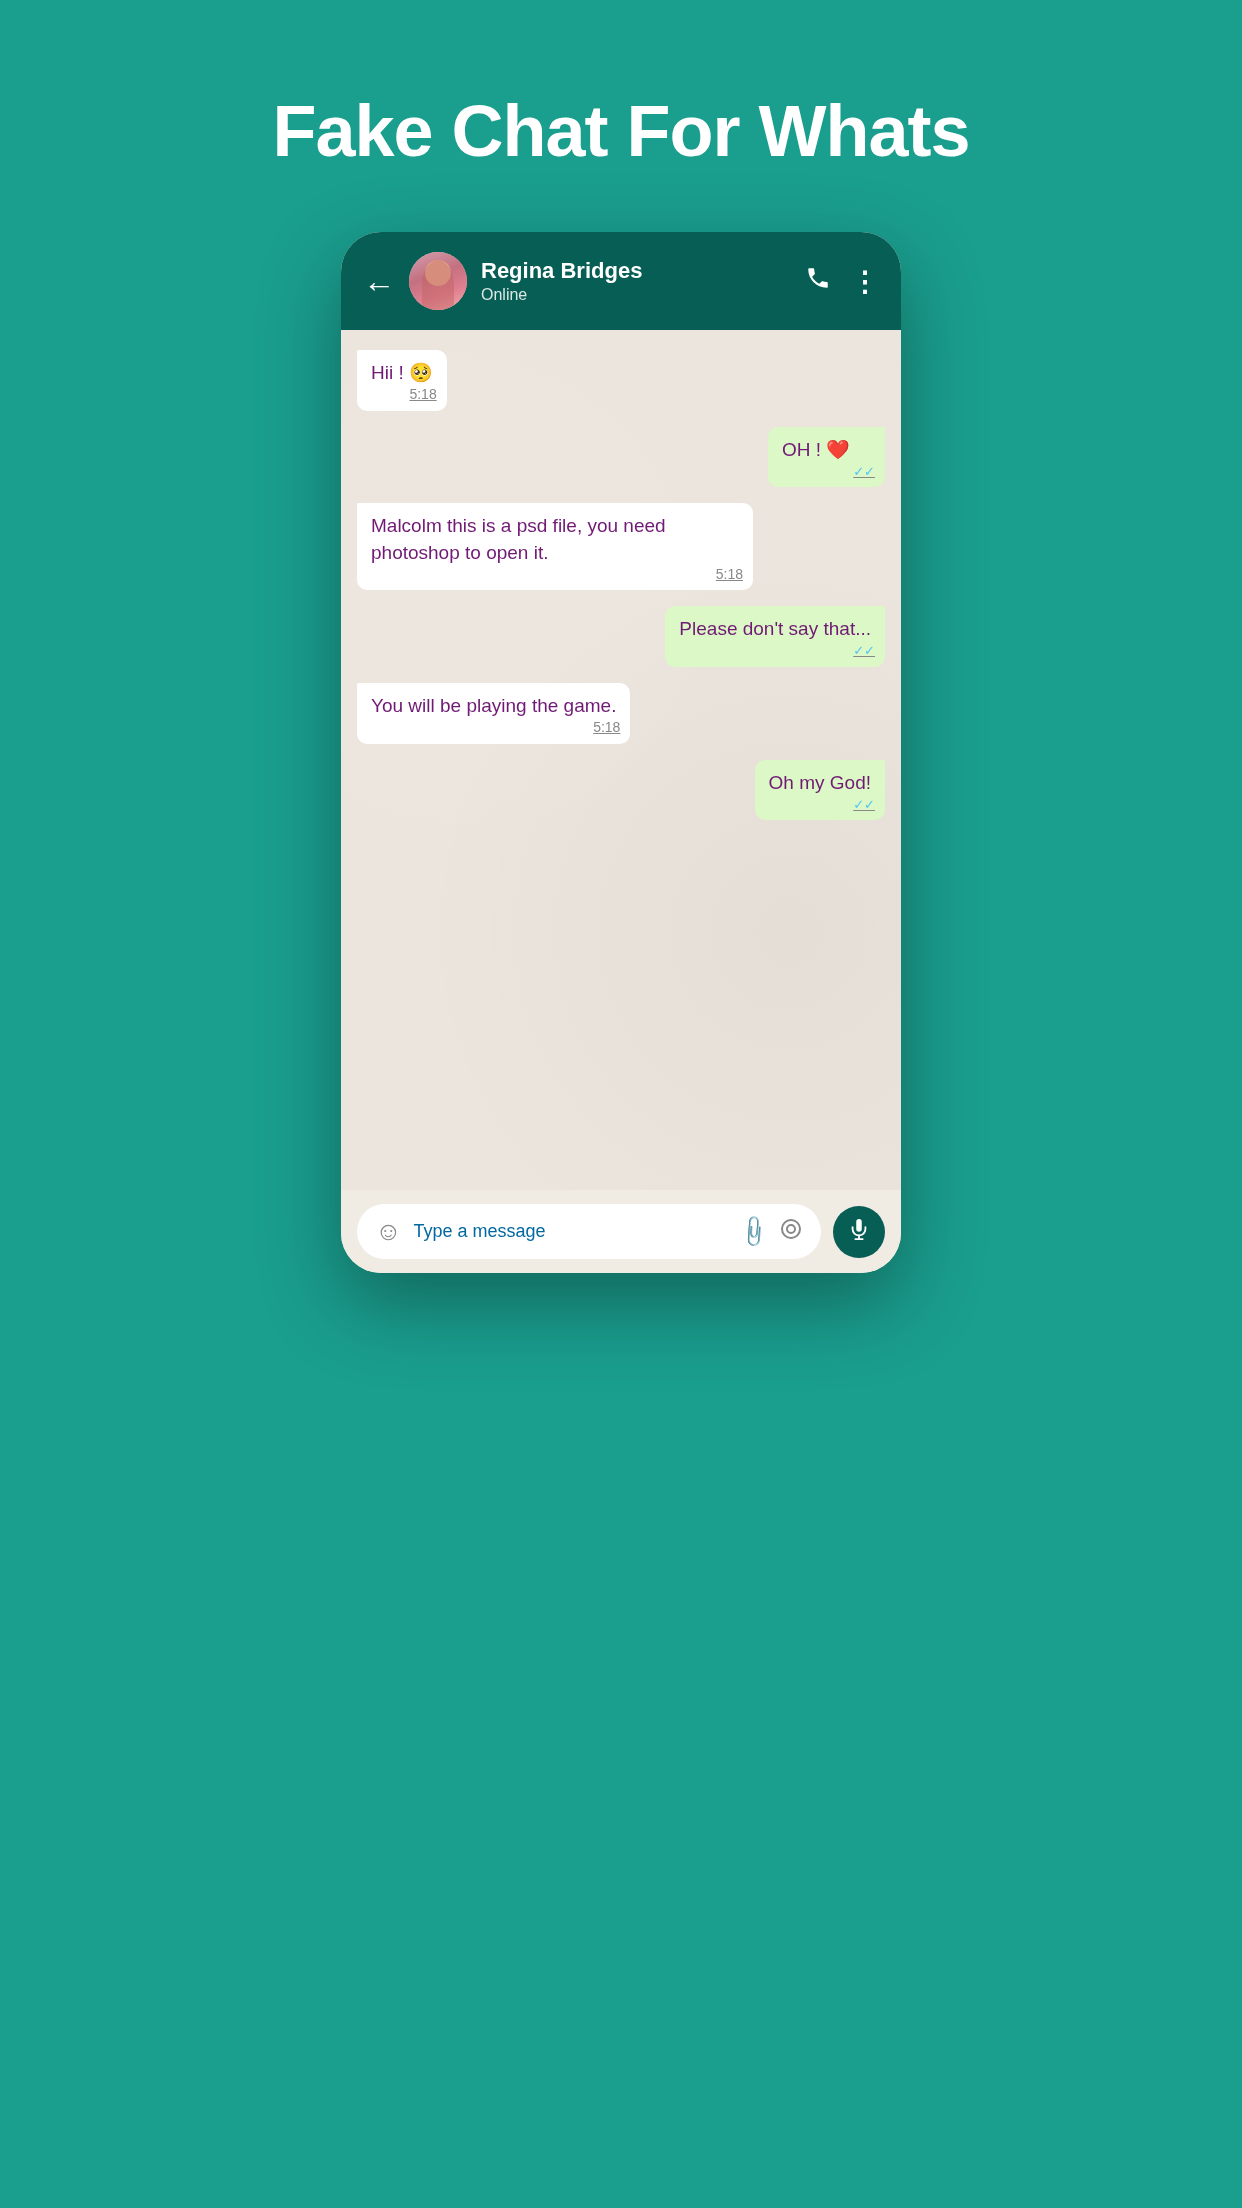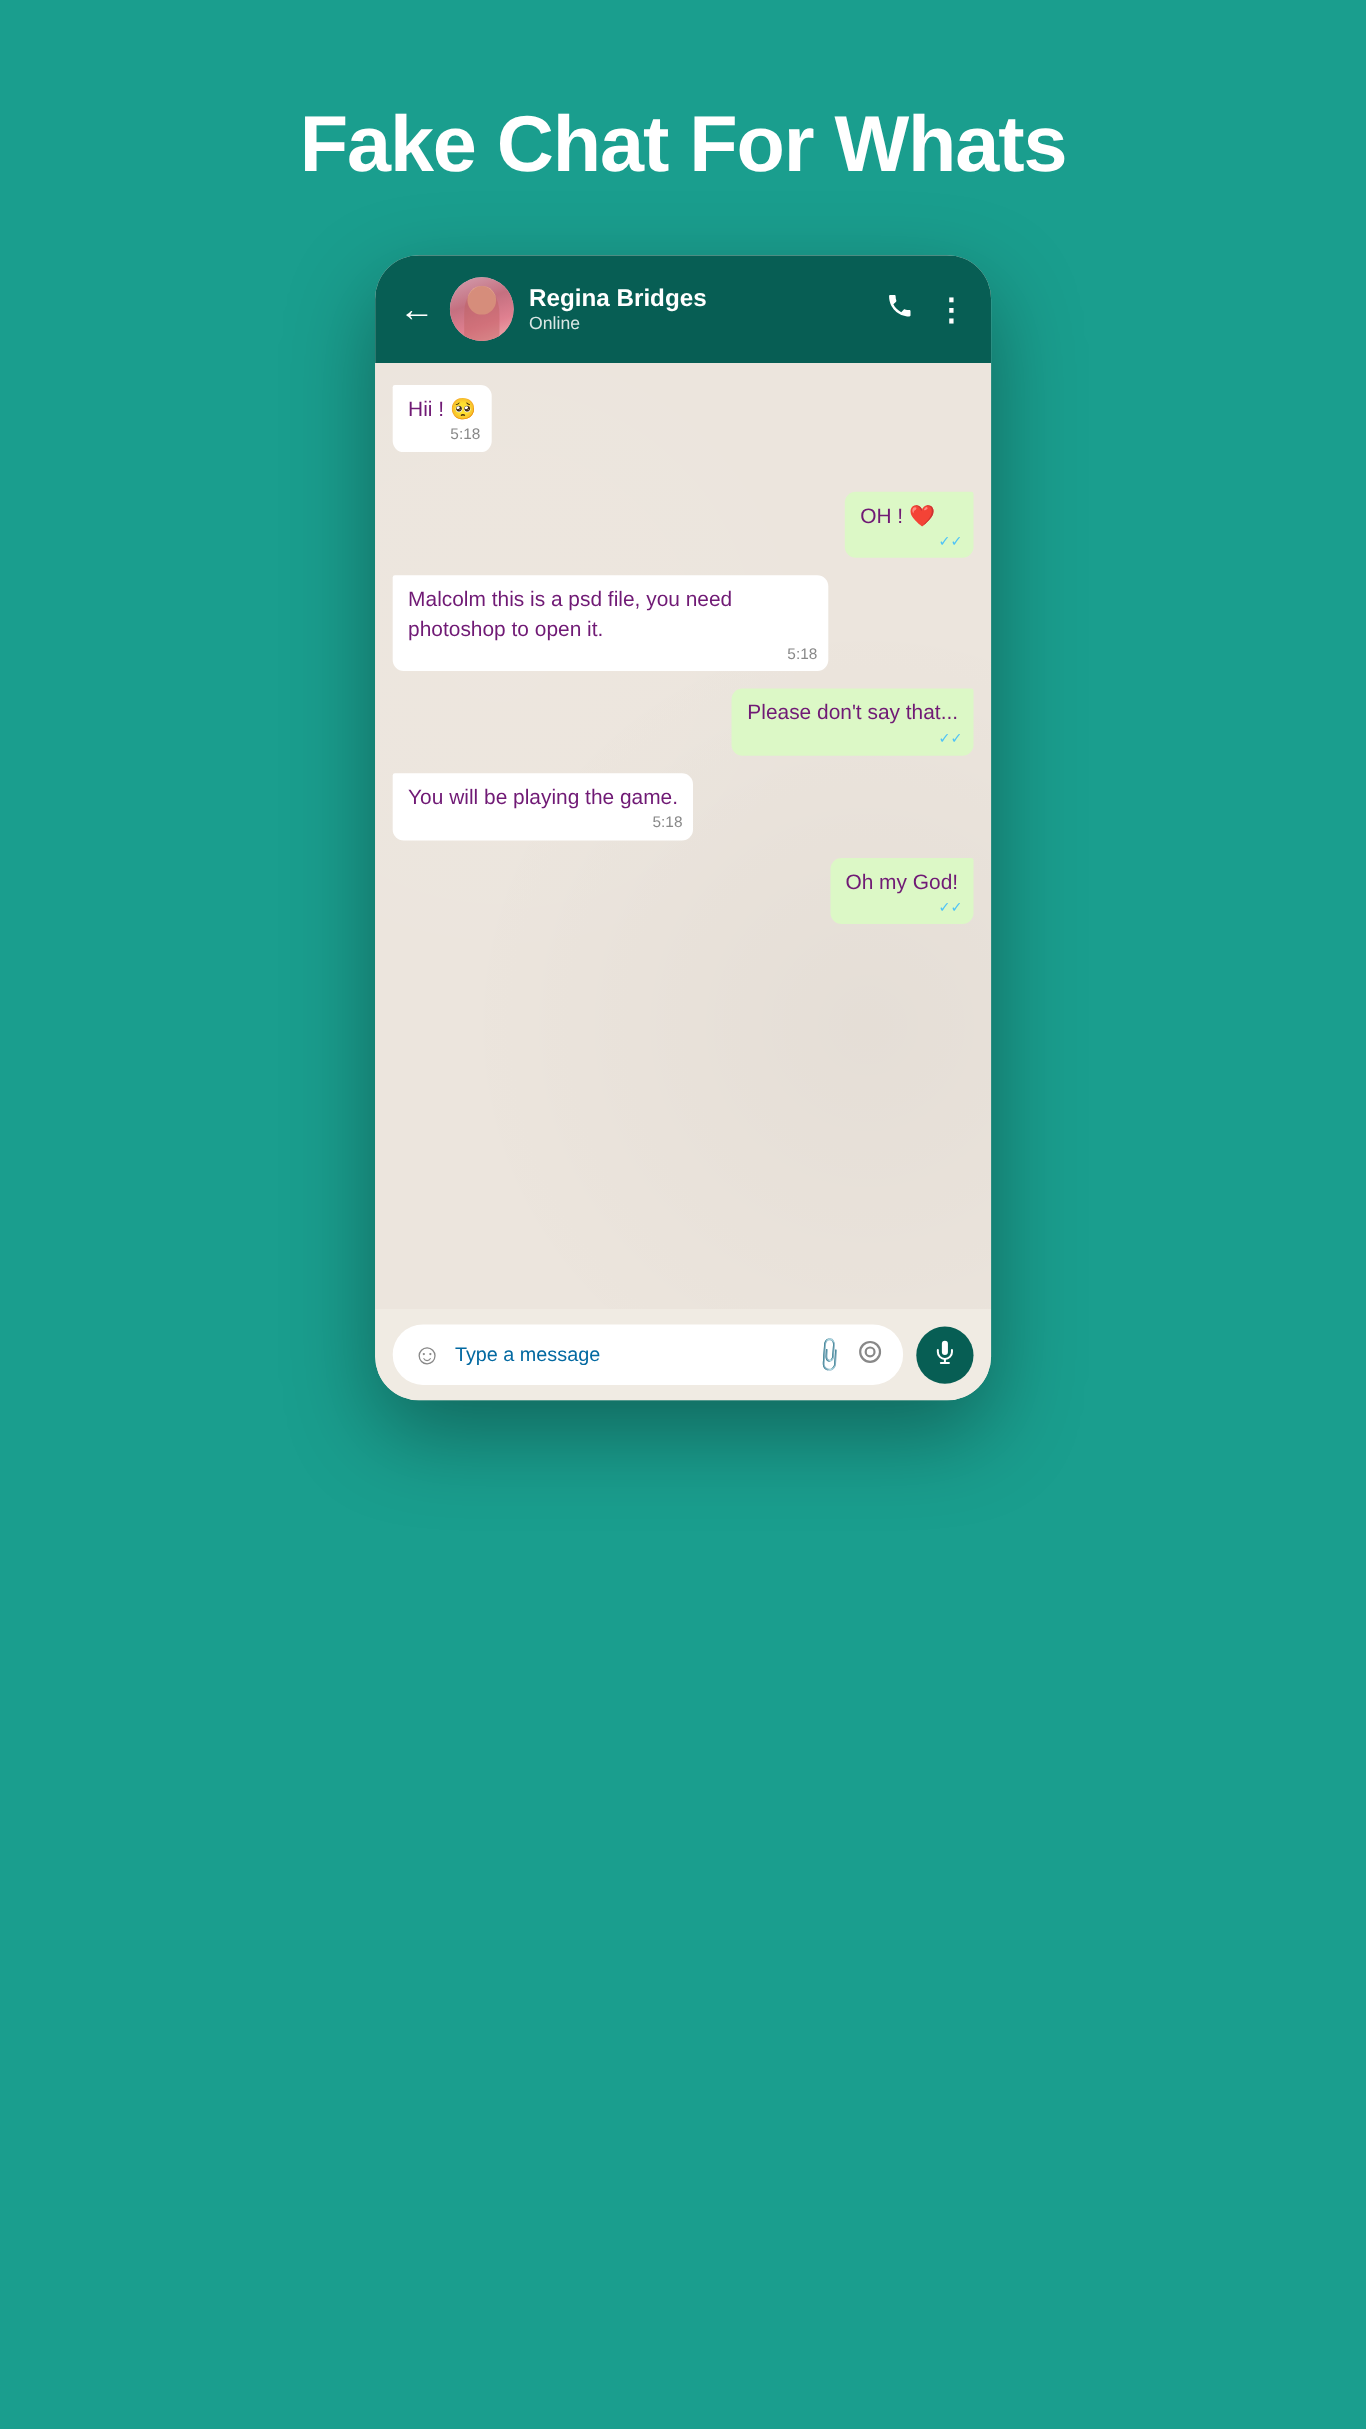--- a/index.html
+++ b/index.html
@@ -184,20 +184,21 @@
     .bubble-text {
       color: #701a75;
     }
 
     .bubble-time {
       position: absolute;
       bottom: 6px;
       right: 10px;
       font-size: 14px;
       color: #888;
+      text-decoration: underline;
     }
 
     .tick-marks {
       color: #4fc3f7;
       font-size: 13px;
     }
 
     
     .input-bar {
       background: #f0ebe3;
@@ -280,21 +281,21 @@
 
 
     <div class="message-row incoming">
       <div class="bubble incoming">
         <span class="bubble-text">Hii ! 🥺</span>
         <span class="bubble-time">5:18</span>
       </div>
     </div>
 
     <div class="message-row outgoing">
-      <div class="bubble outgoing" style="padding-right: 35px; margin-top: 20px;">
+      <div class="bubble outgoing" style="padding-right: 35px;">
         <span class="bubble-text">OH ! ❤️</span>
         <span class="bubble-time" style="color:#888;">
           <span class="tick-marks">✓✓</span>
         </span>
       </div>
     </div>
 
     <div class="message-row incoming">
       <div class="bubble incoming">
         <span class="bubble-text">Malcolm this is a psd file, you need photoshop to open it.</span>

